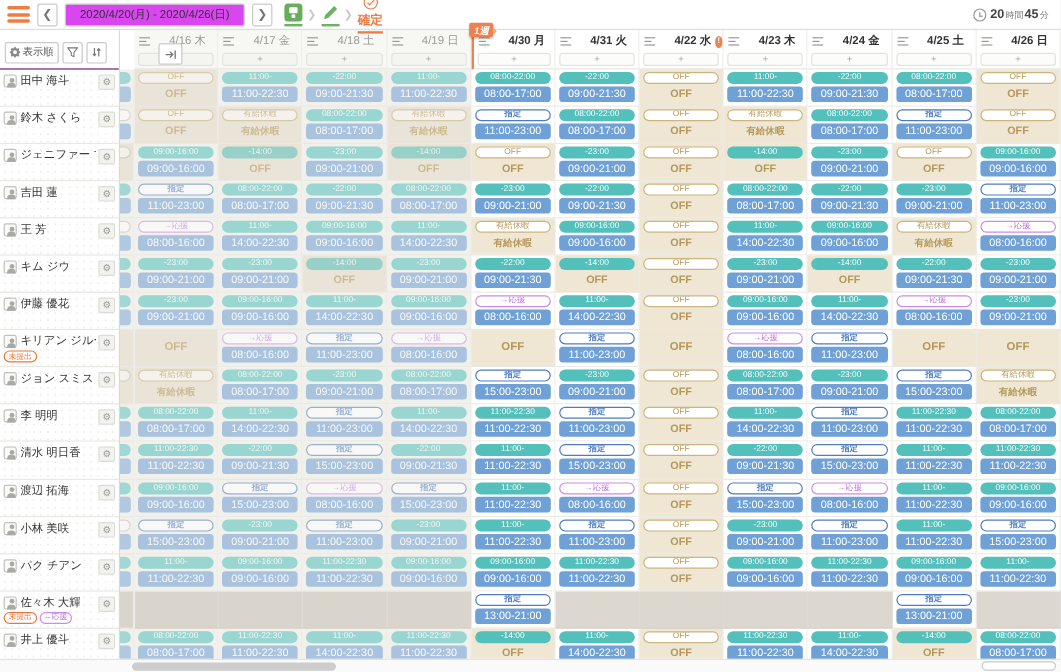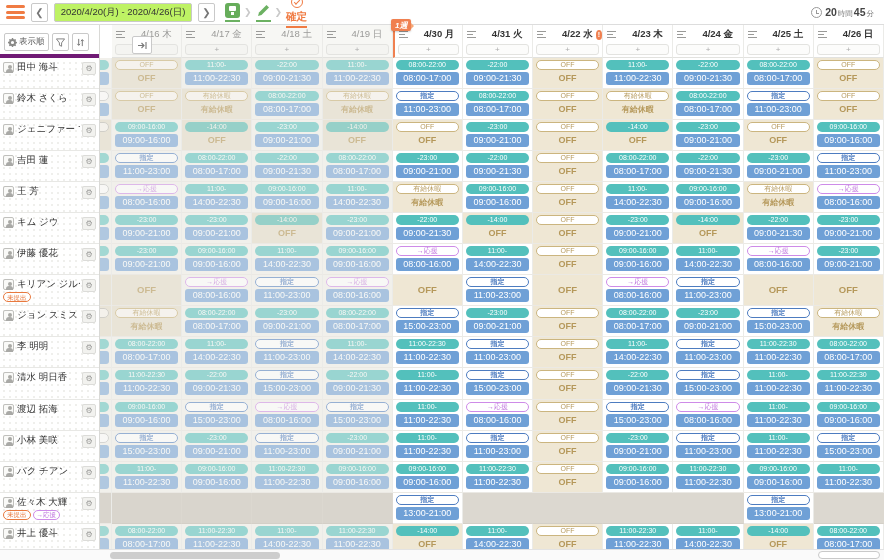--- a/index.html
+++ b/index.html
@@ -12,21 +12,21 @@
   .topbar { position:absolute; left:0; top:0; right:0; height:25px; background:#fff;
             border-bottom:1px solid #ddd; display:flex; align-items:center; gap:6px; padding:0 6px; z-index:20; }
   .hamburger { width:19px; height:14px; display:flex; flex-direction:column; justify-content:space-between; cursor:pointer; }
   .hamburger span { height:3px; border-radius:2px; background:#F07B43; }
   .store-select { width:126px; height:19px; border:1px solid #c9c9c9; border-radius:2px; background:#fff;
                   display:flex; align-items:center; padding:0 4px; font-size:9.5px; color:#333; }
   .store-select .lbl { flex:1; white-space:nowrap; overflow:hidden; }
   .caret { font-size:7px; color:#888; }
   .nav-btn { width:17px; height:19px; border:1px solid #c9c9c9; border-radius:2px; background:#fff;
              color:#777; font-size:10px; display:flex; align-items:center; justify-content:center; }
-  .date-display { width:138px; height:19px; border:1px solid #c9c9c9; border-radius:2px; background:#bef264;
+  .date-display { width:150px; height:19px; border:1px solid #c9c9c9; border-radius:2px; background:#d946ef;
                   font-size:9.5px; color:#333; display:flex; align-items:center; justify-content:center; white-space:nowrap; }
   .steps { display:flex; align-items:center; gap:4px; margin-left:4px; }
   .step { display:flex; align-items:center; padding-bottom:2px; border-bottom:2px solid transparent; }
   .step.green { border-bottom-color:#6CB162; }
   .step.orange { border-bottom-color:#F07B43;flex-direction:column; }
   .step-sep { color:#c9c9c9; font-size:9px; }
   .icon-collect { width:15px; height:15px; background:#67AD5B; border-radius:3px; position:relative; }
   .icon-collect:before { content:""; position:absolute; left:4px; top:3px; width:7px; height:5px; background:#fff; border-radius:1px; }
   .icon-collect:after { content:""; position:absolute; left:6px; top:9px; width:3px; height:3px; background:#fff; }
   .icon-pencil { width:15px; height:15px; position:relative; }
@@ -88,21 +88,21 @@
            border-right:1px solid #ebebe8; }
   .strip-row { height:31.06px; border-bottom:1px solid #ebe9e4; padding-top:2px; }
   .strip-row.beige { background:#e9e4d7; } .strip-row.emp { background:#d9d5cd; }
   .frag { height:10px; width:16px; margin-left:-7px; border-radius:5px; opacity:.5; }
   .frag.teal { background:#53C0BC; } .frag.white { background:#fff; border:1px solid #bbb; }
   .frag2 { height:13px; width:16px; margin-left:-7px; margin-top:2px; border-radius:3px; background:#6FA0D6; opacity:.5; }
 
   
   .sidebar { position:absolute; left:0; top:0; width:100px; bottom:0; background:#fff; z-index:3;
              border-right:1px solid #d9d9d6; }
-  .sidebar-toolbar { height:33px; background:#fff; border-bottom:4px solid #701a75; display:flex; align-items:center; gap:3px; padding:9px 2px 4px 4px; }
+  .sidebar-toolbar { height:33px; background:#fff; border-bottom:1px solid #701a75; display:flex; align-items:center; gap:3px; padding:9px 2px 4px 4px; }
   .tool-btn { height:18px; border:1px solid #c9c9c9; border-radius:2px; background:#fff; display:flex; align-items:center;
               justify-content:center; gap:2px; font-size:8.5px; color:#555; padding:0 3px; }
   .tool-btn svg { display:block; }
   .collapse-btn { position:absolute; left:132px; top:11px; width:20px; height:18px; border:1px solid #c9c9c9; border-radius:2px;
                   background:#fff; z-index:4; display:flex; align-items:center; justify-content:center; }
   .staff-row { height:31.06px; border-bottom:1px solid #e8e8e5; position:relative; padding:3px 2px 0 3px;
                background-image:radial-gradient(#efefec 0.8px, transparent 0.8px); background-size:6px 6px; background-position:1px 14px; }
   .staff-line { display:flex; align-items:center; gap:3px; }
   .person-icon { width:11px; height:11px; border:1px solid #c0c0bd; border-radius:2px; background:#fafaf8; position:relative; flex:0 0 auto; }
   .person-icon:before { content:""; position:absolute; left:3.5px; top:1.5px; width:4px; height:4px; border-radius:50%; background:#a9a9a6; }

